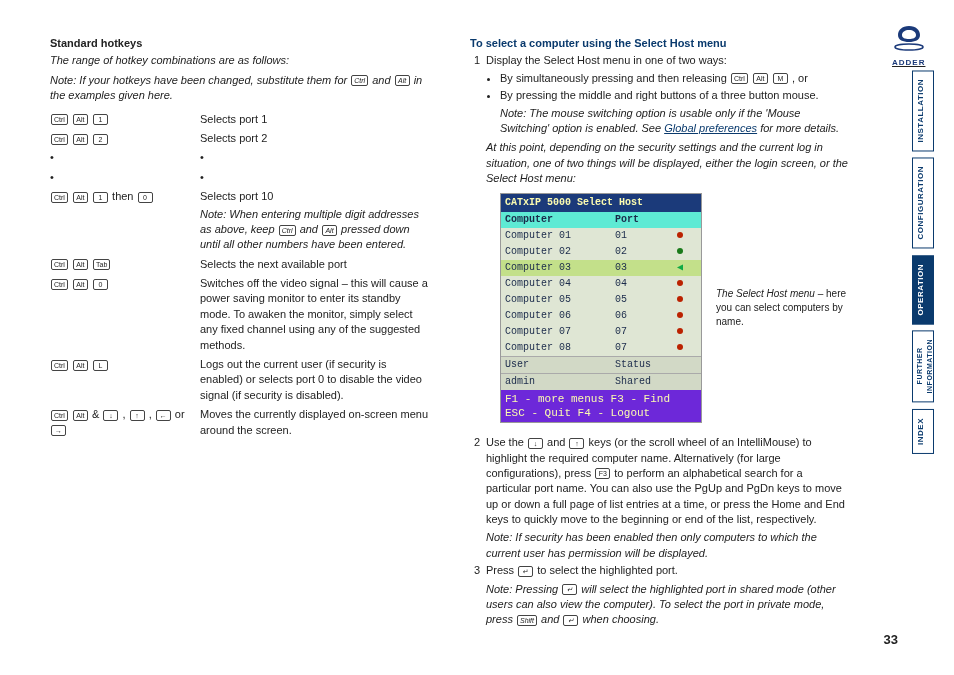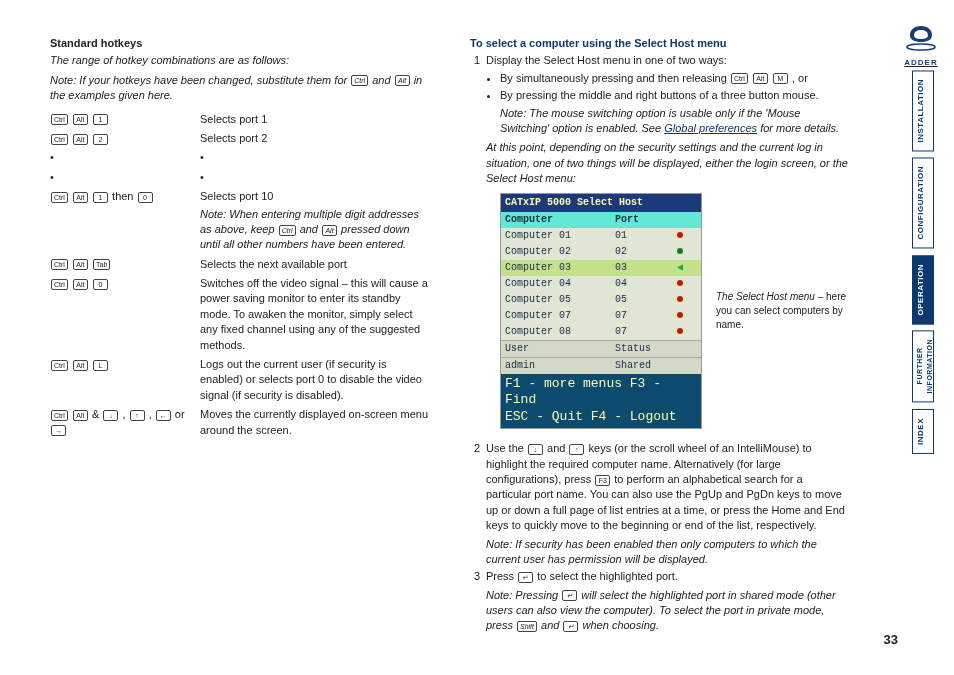--- a/index.html
+++ b/index.html
@@ -80,21 +80,21 @@
   }
   .sh-header { background: #5eead4; font-weight: 700; }
   .sh-c1 { flex: 0 0 110px; }
   .sh-c2 { flex: 0 0 50px; }
   .sh-c3 { flex: 0 0 18px; text-align: right; }
   .sh-row.sel { background: #c3e08a; }
   .dot { display:inline-block; width:6px; height:6px; border-radius:50%; background:#b20; vertical-align: middle; }
   .dot.green { background:#1a7a1a; }
   .sh-status { display:flex; padding:1px 4px; background:#d2d9c6; border-top:1px solid #aaa; }
   .sh-foot {
-    background:#0c4a6e; color:#fbfbb0; padding:2px 4px; font-size:13px; line-height:1.3;
+    background:#6d28d9; color:#fbfbb0; padding:2px 4px; font-size:11px; line-height:1.3;
   }
   .sh-caption { font-size: 10px; flex:1; }
   .sh-caption em { font-style: italic; }
 
   .side-tabs {
     position: absolute;
     right: 20px;
     top: 70px;
     width: 22px;
     display: flex;
@@ -111,24 +111,23 @@
     text-align: center;
     font-weight: 600;
     color: #0a3a6d;
     background: #fff;
   }
   .tab.active { background:#0a3a6d; color:#fff; }
   .tab.small { font-size: 7px; }
 
   .logo {
     position: absolute;
-    right: 12px;
+    right: 20px;
     top: 24px;
     width: 42px;
-    text-align: center;
     text-decoration: underline;
   }
   .logo .brand { font-size: 8px; font-weight:700; letter-spacing:1px; color:#1b3a7a; margin-top:1px;}
   .page-num {
     position: absolute;
     right: 56px;
     bottom: 26px;
     font-size: 13px;
     font-weight: 700;
   }
@@ -288,20 +287,25 @@
                     <div class="sh-c1">Computer 04</div>
                     <div class="sh-c2">04</div>
                     <div class="sh-c3"><span class="dot "></span></div>
                   </div>
                   <div class="sh-row">
                     <div class="sh-c1">Computer 05</div>
                     <div class="sh-c2">05</div>
                     <div class="sh-c3"><span class="dot "></span></div>
                   </div>
                   <div class="sh-row">
+                    <div class="sh-c1">Computer 06</div>
+                    <div class="sh-c2">06</div>
+                    <div class="sh-c3"><span class="dot "></span></div>
+                  </div>
+                  <div class="sh-row">
                     <div class="sh-c1">Computer 07</div>
                     <div class="sh-c2">07</div>
                     <div class="sh-c3"><span class="dot "></span></div>
                   </div>
                   <div class="sh-row">
                     <div class="sh-c1">Computer 08</div>
                     <div class="sh-c2">07</div>
                     <div class="sh-c3"><span class="dot "></span></div>
                   </div>
                 </div>

